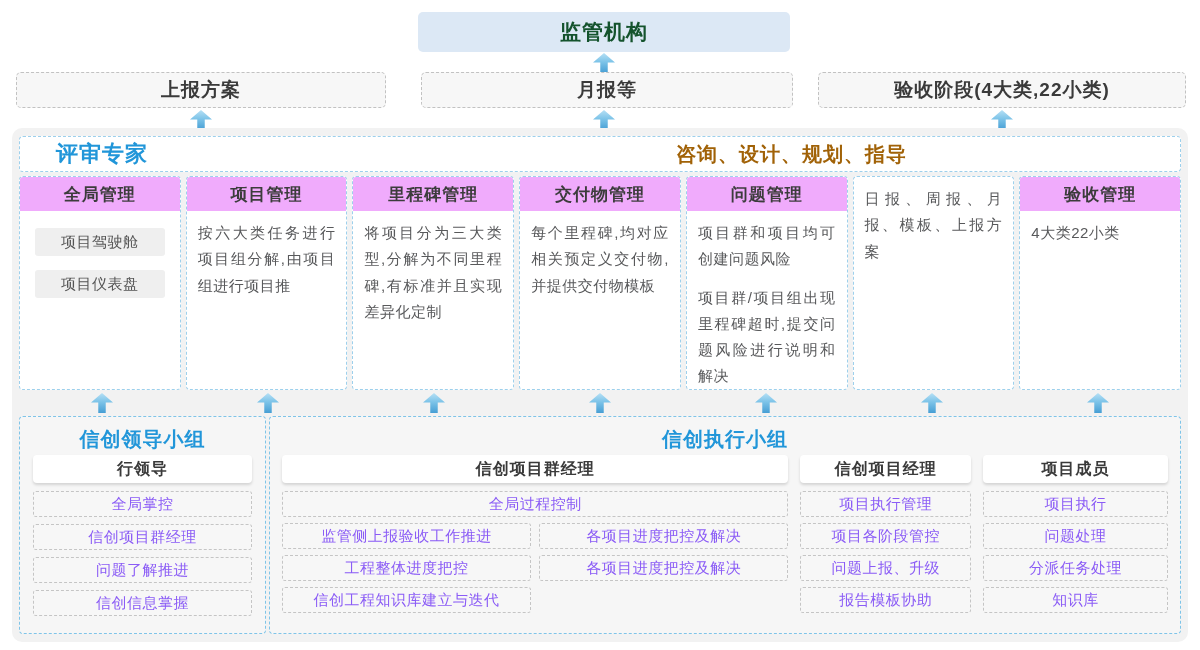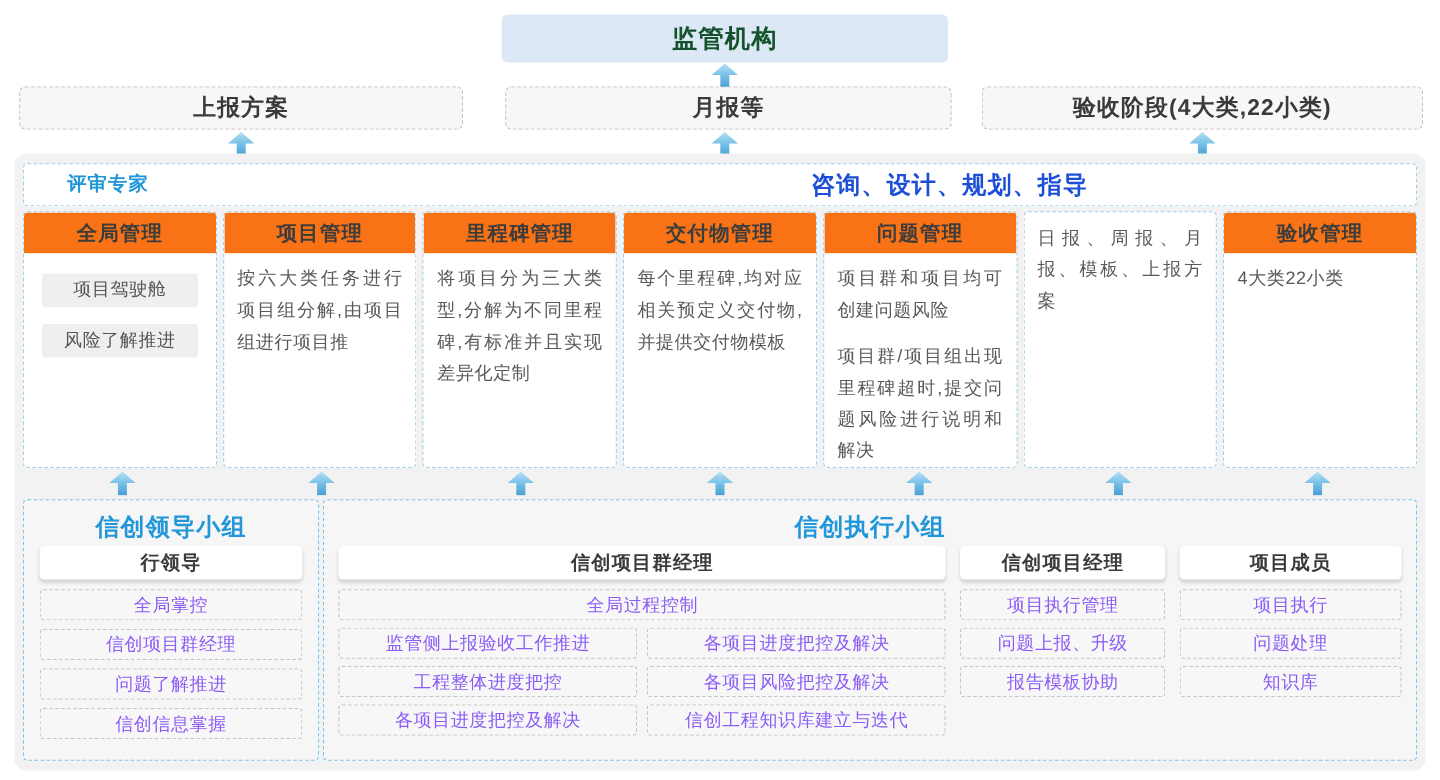--- a/index.html
+++ b/index.html
@@ -26,28 +26,28 @@
   .arrow-r2{position:absolute;left:593px;top:110px;}
   .arrow-r3{position:absolute;left:991px;top:110px;}
 
   
   .main{position:absolute;left:12px;top:128px;width:1176px;height:514px;
     background:#f2f2f2;border-radius:10px;box-sizing:border-box;padding:8px 6px;}
 
   .expert-bar{position:relative;height:36px;margin:0 1px 4px 1px;background:#fff;
     border:1px dashed #9dd0ec;border-radius:4px;box-sizing:border-box;}
   .expert-bar .hleft{position:absolute;left:36px;top:50%;transform:translateY(-50%);
-    font-size:16px;font-weight:bold;color:#2196d9;letter-spacing:1px;}
+    font-size:22px;font-weight:bold;color:#2196d9;letter-spacing:1px;}
   .expert-bar .hright{position:absolute;left:66.5%;top:50%;transform:translate(-50%,-50%);
-    font-size:20px;font-weight:bold;color:#1d4ed8;letter-spacing:1px;white-space:nowrap;}
+    font-size:20px;font-weight:bold;color:#a16207;letter-spacing:1px;white-space:nowrap;}
 
   .columns{display:flex;gap:5px;margin:0 1px;}
   .col{flex:1;background:#fff;border:1px dashed #9dd0ec;border-radius:4px;
     box-sizing:border-box;height:214px;overflow:hidden;}
-  .col-head{height:34px;background:#f97316;display:flex;align-items:center;justify-content:center;
+  .col-head{height:34px;background:#f0abfc;display:flex;align-items:center;justify-content:center;
     font-size:17px;font-weight:bold;color:#3c3c3c;letter-spacing:1px;}
   .col-body{padding:9px 11px;font-size:15px;line-height:1.75;color:#58595b;
     text-align:justify;letter-spacing:0.5px;}
   .col-body p{margin:0 0 12px 0;}
   .col-body p:empty{display:none;}
   .chip{background:#efefef;border-radius:3px;height:28px;margin:8px 4px 14px 4px;
     display:flex;align-items:center;justify-content:center;font-size:15px;color:#555;}
 
   .arrows-mid{display:flex;margin:0 1px;height:26px;}
   .arrows-mid .cell{flex:1;display:flex;align-items:center;justify-content:center;}
@@ -98,21 +98,21 @@
     <span class="hleft">评审专家</span>
     <span class="hright">咨询、设计、规划、指导</span>
   </div>
 
   <div class="columns">
 
     <div class="col">
       <div class="col-head">全局管理</div>
       <div class="col-body">
         <div class="chip">项目驾驶舱</div>
-        <div class="chip">风险了解推进</div>
+        <div class="chip">项目仪表盘</div>
       </div>
     </div>
 
     <div class="col">
       <div class="col-head">项目管理</div>
       <div class="col-body">
         <p>按六大类任务进行项目组分解,由项目组进行项目推</p>
       </div>
     </div>
 
@@ -192,37 +192,38 @@
       <div class="group-title">信创执行小组</div>
       <div class="exec-row">
 
         <div class="sub-pgm">
           <div class="role-head">信创项目群经理</div>
           <div class="g-item">全局过程控制</div>
           <div class="pgm-grid">
             <div class="g-item">监管侧上报验收工作推进</div>
             <div class="g-item">各项目进度把控及解决</div>
             <div class="g-item">工程整体进度把控</div>
-            <div class="g-item">各项目风险把控及解决</div>
             <div class="g-item">各项目进度把控及解决</div>
             <div class="g-item">信创工程知识库建立与迭代</div>
           </div>
         </div>
 
         <div class="sub-pm">
           <div class="role-head">信创项目经理</div>
           <div class="g-item">项目执行管理</div>
+          <div class="g-item">项目各阶段管控</div>
           <div class="g-item">问题上报、升级</div>
           <div class="g-item">报告模板协助</div>
         </div>
 
         <div class="sub-member">
           <div class="role-head">项目成员</div>
           <div class="g-item">项目执行</div>
           <div class="g-item">问题处理</div>
+          <div class="g-item">分派任务处理</div>
           <div class="g-item">知识库</div>
         </div>
 
       </div>
     </div>
 
   </div>
 </div>
 
 </body></html>

